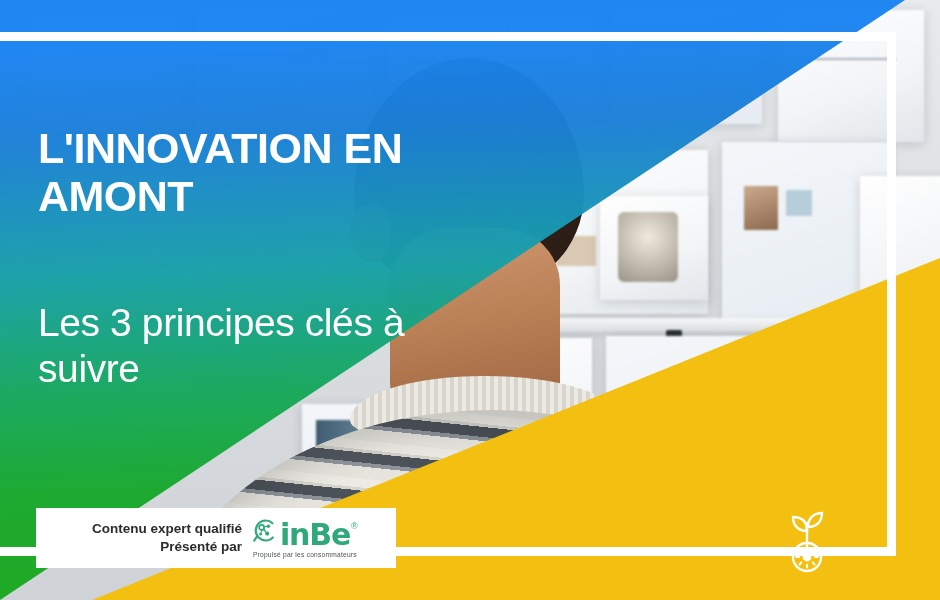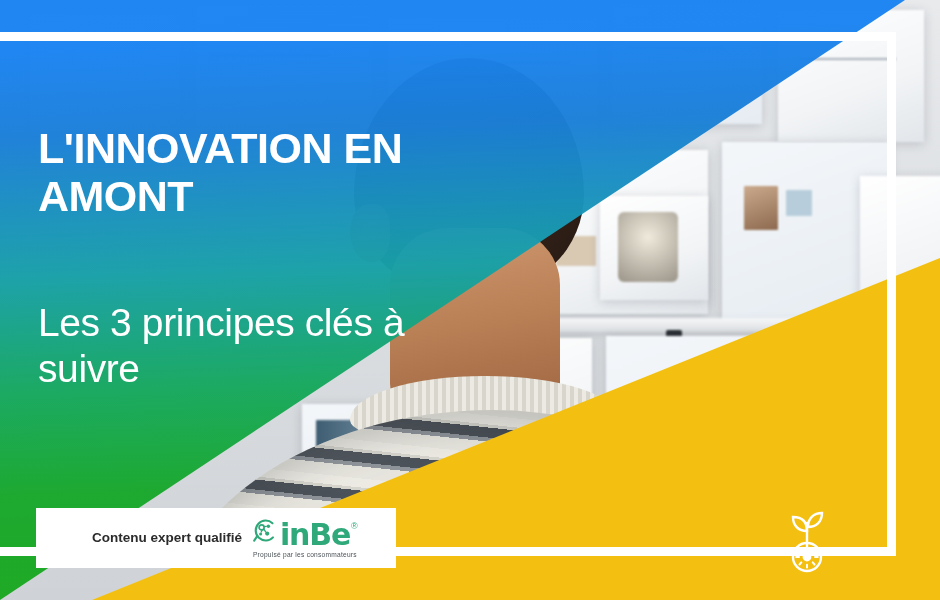--- a/index.html
+++ b/index.html
@@ -217,20 +217,21 @@
   <div class="frame-top"></div>
   <div class="frame-right"></div>
   <div class="frame-bottom"></div>
 
   <div class="headline">L'INNOVATION EN AMONT</div>
   <div class="subhead">Les 3 principes clés à suivre</div>
 
   <div class="creditbar">
     <div class="credit-text">
       <div>Contenu expert qualifié</div>
+      <div>Présenté par</div>
     </div>
     <div class="inbe-logo">
       <div class="inbe-row">
         <span style="margin-right:2px;margin-bottom:2px;">
           <svg width="26" height="24" viewBox="0 0 26 24" aria-hidden="true">
             <path d="M20.5 4.2 A10 10 0 1 0 21 18.4" fill="none" stroke="#2fa97a" stroke-width="2.1" stroke-linecap="round"></path>
             <path d="M5.2 17.2 L2.2 21.6" fill="none" stroke="#2fa97a" stroke-width="2.1" stroke-linecap="round"></path>
             <circle cx="9.6" cy="8.4" r="2.5" fill="none" stroke="#2fa97a" stroke-width="1.7"></circle>
             <circle cx="16.4" cy="7.3" r="1.7" fill="#2fa97a"></circle>
             <circle cx="15.2" cy="14.6" r="2.1" fill="#2fa97a"></circle>

